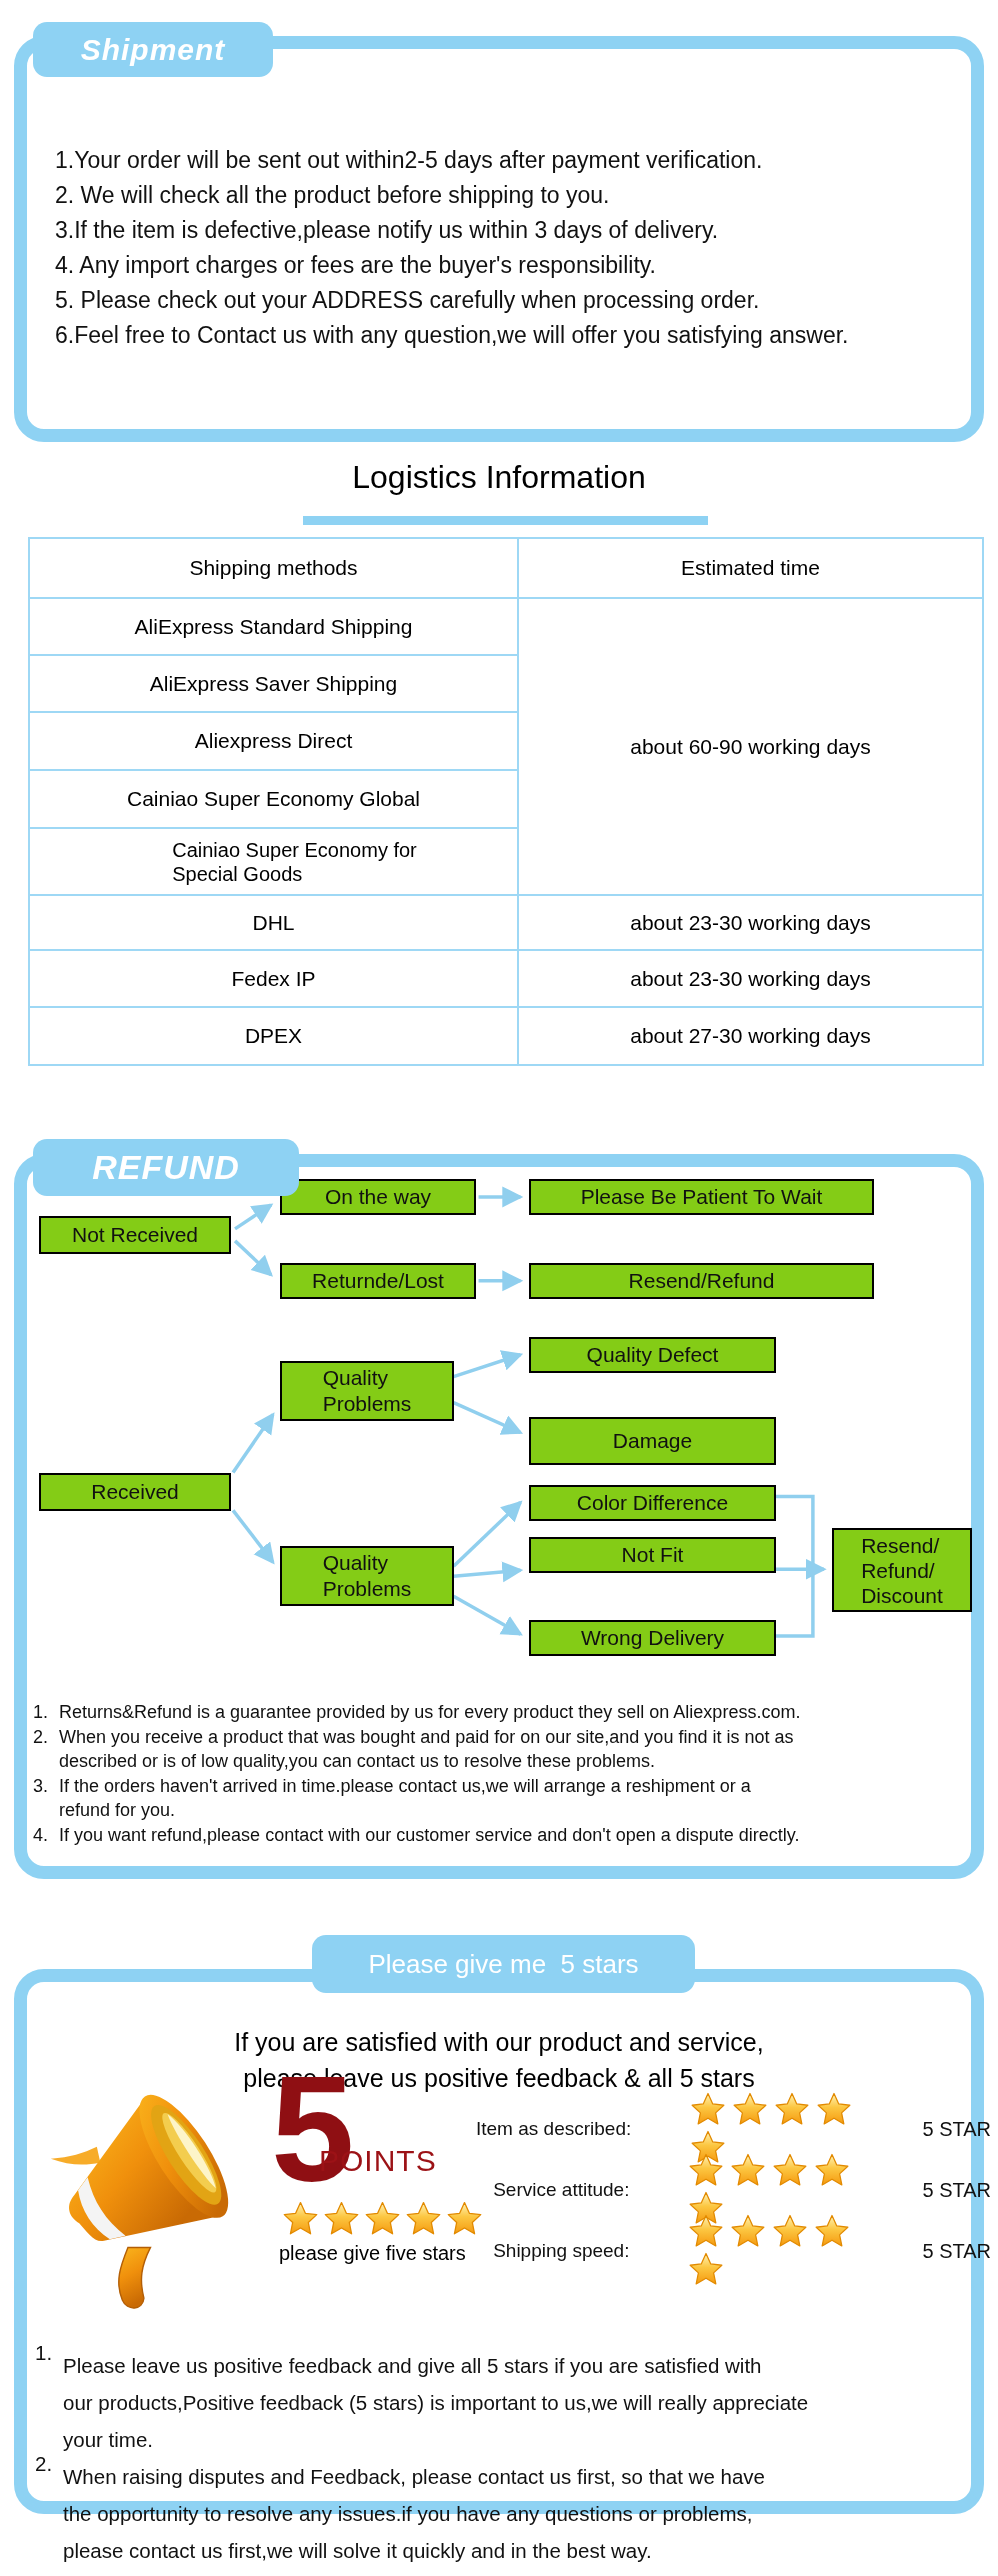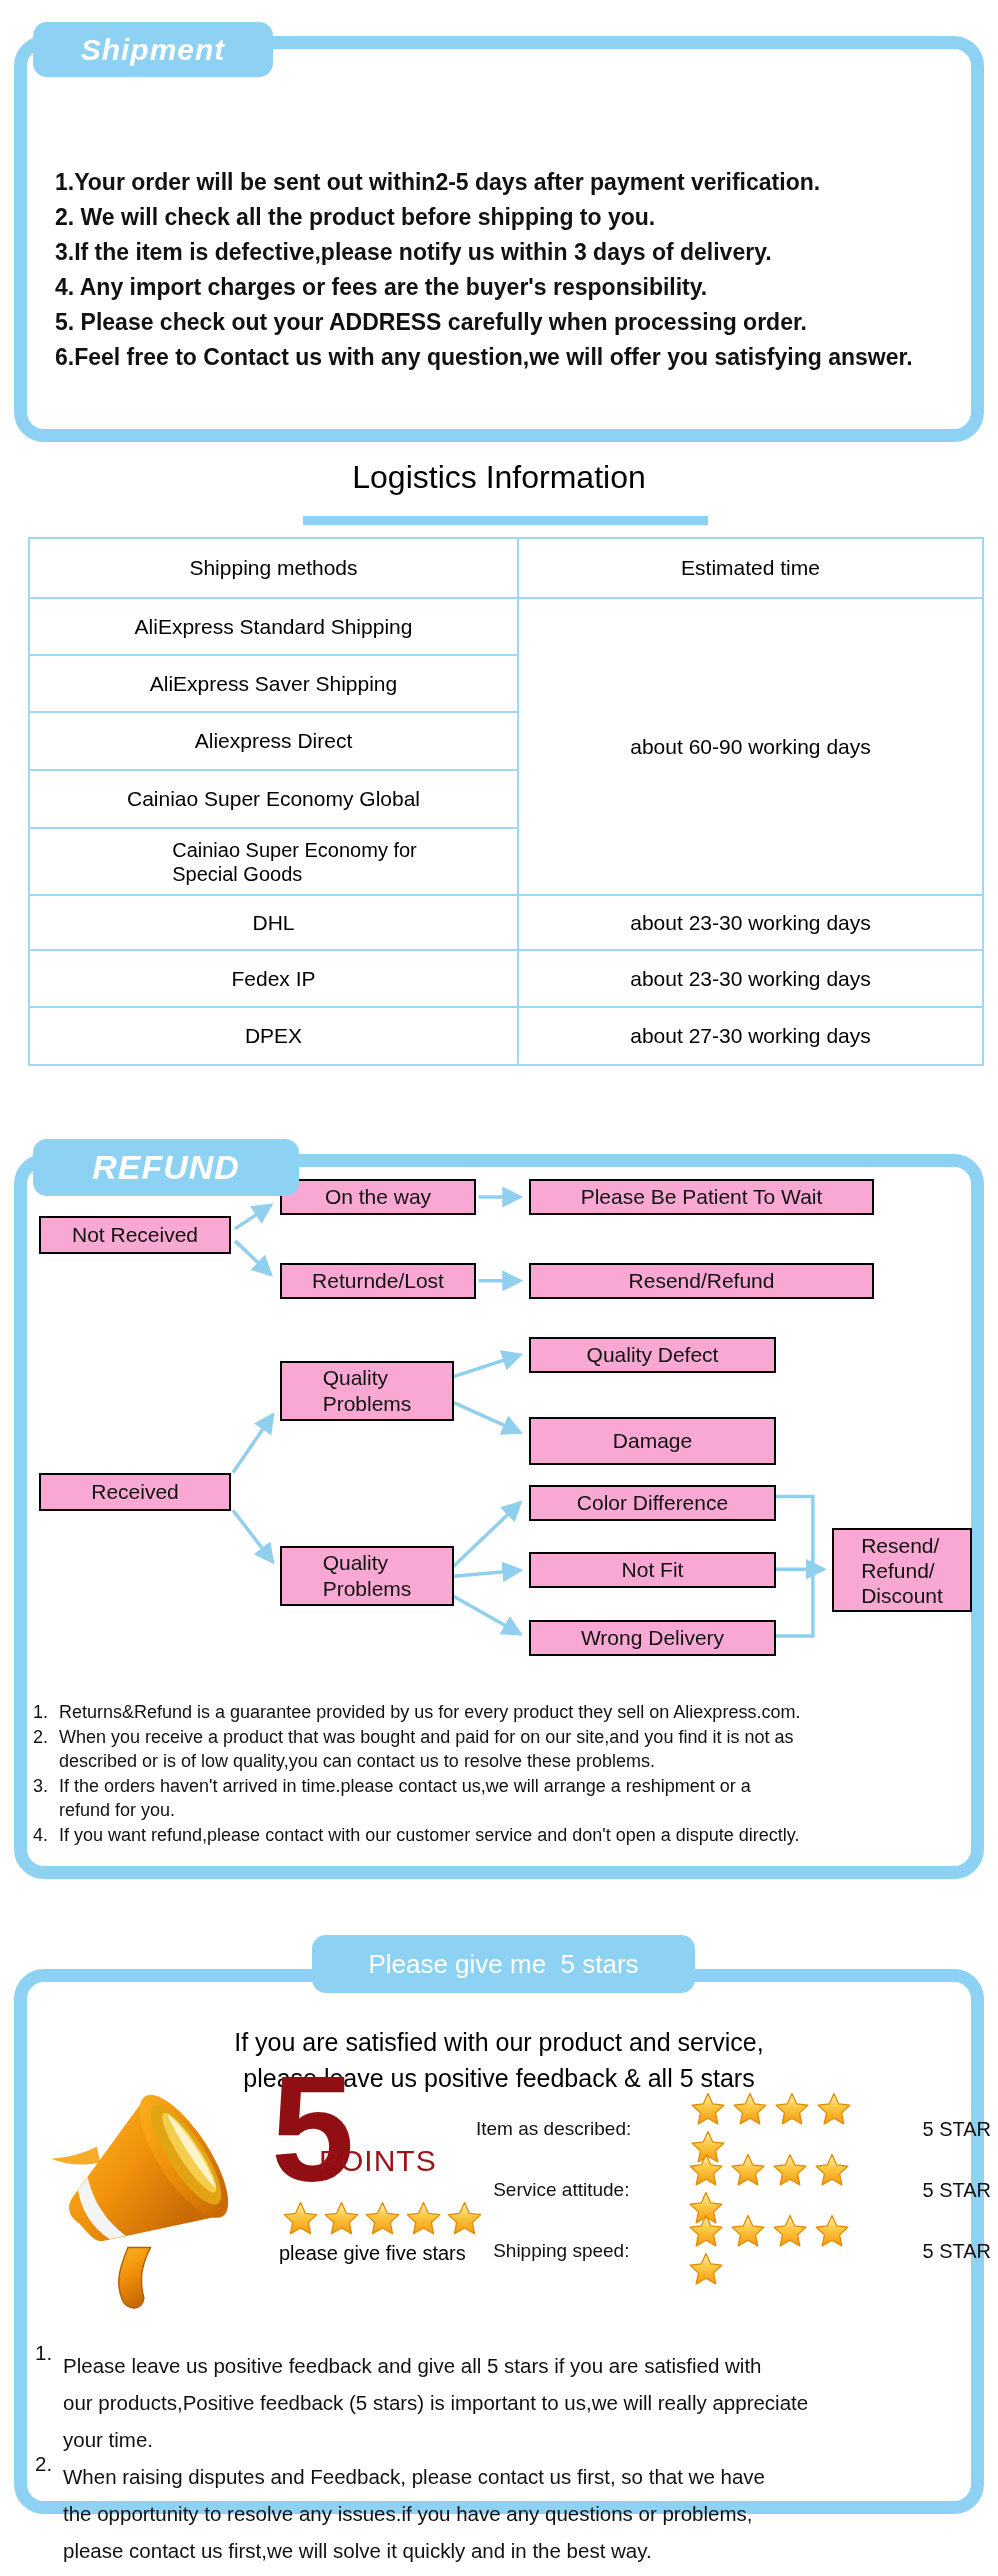--- a/index.html
+++ b/index.html
@@ -15,37 +15,37 @@
   .tab {
     position:absolute; background:#8ed2f3; color:#fff;
     display:flex; align-items:center; justify-content:center;
     border-radius:14px; z-index:3;
   }
   .tab.title-italic { font-style:italic; font-weight:bold; letter-spacing:1px; }
 
   
   #shipment { top:36px; height:406px; }
   #shipment .tab { left:6px; top:-27px; width:240px; height:55px; font-size:30px; }
-  #shipment .list { position:absolute; left:28px; top:116px; font-size:23px; line-height:35px; white-space:nowrap;font-weight:bold; }
+  #shipment .list { position:absolute; left:28px; top:94px; font-size:23px; line-height:35px; white-space:nowrap; }
 
   
   #logi-title { position:absolute; top:459px; left:0; width:998px; text-align:center; font-size:32px; color:#000; }
   #logi-underline { position:absolute; top:516px; left:303px; width:405px; height:9px; background:#8ed2f3; }
   #logi-table { position:absolute; top:537px; left:28px; width:956px; border-collapse:collapse; font-size:21px; color:#000; }
   #logi-table td { border:2px solid #9ed8f5; text-align:center; vertical-align:middle; padding:0 6px; }
   #logi-table .two-line { text-align:center;padding-left:48px; }
   #logi-table .two-line .inner { display:inline-block; text-align:left; font-size:20px; line-height:24px; }
 
   
   #refund { top:1154px; height:725px; }
   #refund .tab { left:6px; top:-28px; width:266px; height:57px; font-size:34px; }
   #flow { position:absolute; left:12px; top:12px; width:933px; height:511px; }
   #flow svg.arrows { position:absolute; left:0; top:0; }
   .fnode {
-    position:absolute; border:2px solid #000; background:#f9a8d4;
+    position:absolute; border:2px solid #000; background:#84cc16;
     display:flex; align-items:center; justify-content:center;
     font-size:21px; text-align:center; z-index:2;
   }
   .fnode .stack { display:inline-block; text-align:left; line-height:26px; }
   .fnode .stackc { display:inline-block; text-align:left; line-height:25px; }
   #refund-notes { position:absolute; left:6px; top:533px; width:939px; font-size:18px; line-height:24.5px; }
   #refund-notes .note { display:flex; }
   #refund-notes .num { flex:0 0 26px; white-space:nowrap; }
   #refund-notes .ln { white-space:nowrap; }
 
@@ -189,21 +189,21 @@
     </div>
     <div class="fnode" style="left:490px;top:238px;width:247px;height:48px">Damage</div>
     <div class="fnode" style="left:0;top:294px;width:192px;height:38px">Received</div>
     <div class="fnode" style="left:490px;top:306px;width:247px;height:36px">Color Difference</div>
     <div class="fnode" style="left:241px;top:367px;width:174px;height:60px">
       <span class="stack">
         <span>Quality</span><br>
         <span>Problems</span>
       </span>
     </div>
-    <div class="fnode" style="left:490px;top:373px;width:247px;height:36px">Not Fit</div>
+    <div class="fnode" style="left:490px;top:358px;width:247px;height:36px">Not Fit</div>
     <div class="fnode" style="left:793px;top:349px;width:140px;height:84px">
       <span class="stackc">
         <span>Resend/</span><br>
         <span>Refund/</span><br>
         <span>Discount</span>
       </span>
     </div>
     <div class="fnode" style="left:490px;top:441px;width:247px;height:36px">Wrong Delivery</div>
   </div>
 

